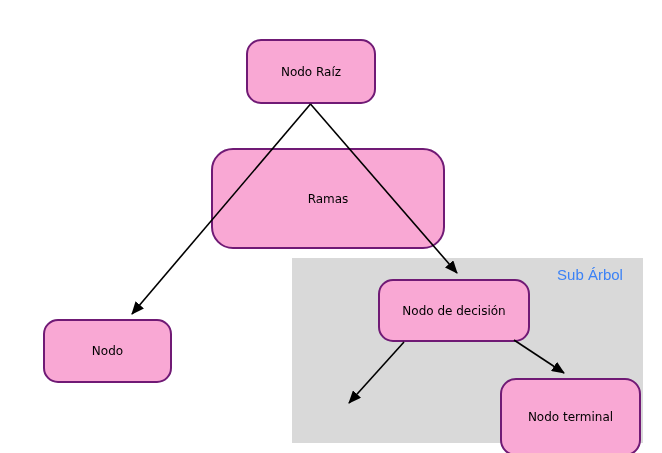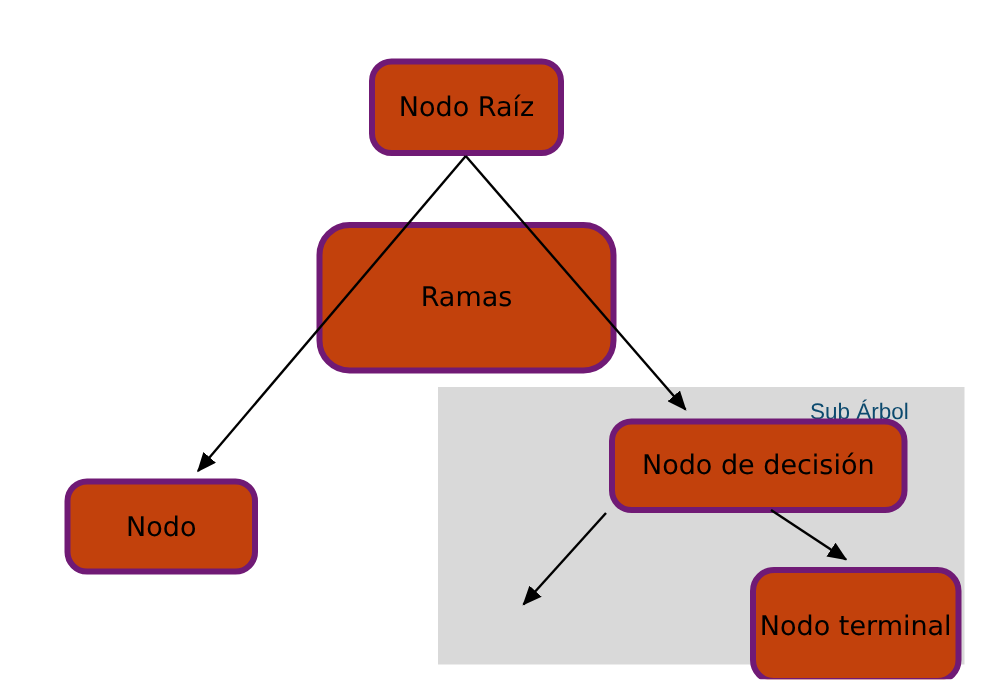--- a/index.html
+++ b/index.html
@@ -22,59 +22,58 @@
     width: 351px;
     height: 185px;
     background: #d9d9d9;
     z-index: 1;
   }
   .subtree-label {
     position: absolute;
     left: 540px;
     top: 266px;
     width: 100px;
-    text-align: left;
+    text-align: center;
     font-family: "Liberation Sans", sans-serif;
     font-size: 15px;
-    color: #0c4a6e;
+    color: #3b82f6;
     z-index: 2;
   }
   .node {
     position: absolute;
     box-sizing: border-box;
-    background: #c2410c;
-    border: 4px solid #701a75;
+    background: #f9a8d4;
+    border: 2px solid #701a75;
     display: flex;
     align-items: center;
     justify-content: center;
-    font-size: 18px;
+    font-size: 12px;
     color: #000000;
     z-index: 2;
     text-align: center;
   }
   .node-root {
     left: 246px; top: 39px;
     width: 130px; height: 65px;
     border-radius: 15px;
   }
   .node-branches {
     left: 211px; top: 148px;
-    width: 200px; height: 101px;
+    width: 234px; height: 101px;
     border-radius: 22px;
   }
   .node-leaf {
     left: 43px; top: 319px;
     width: 129px; height: 64px;
     border-radius: 15px;
   }
   .node-decision {
     left: 378px; top: 279px;
-    width: 199px; height: 63px;
+    width: 152px; height: 63px;
     border-radius: 15px;
-    margin-left: 28px;
   }
   .node-terminal {
     left: 500px; top: 378px;
     width: 141px; height: 78px;
     border-radius: 16px;
   }
   .edges-layer {
     position: absolute;
     left: 0; top: 0;
     width: 662px;

